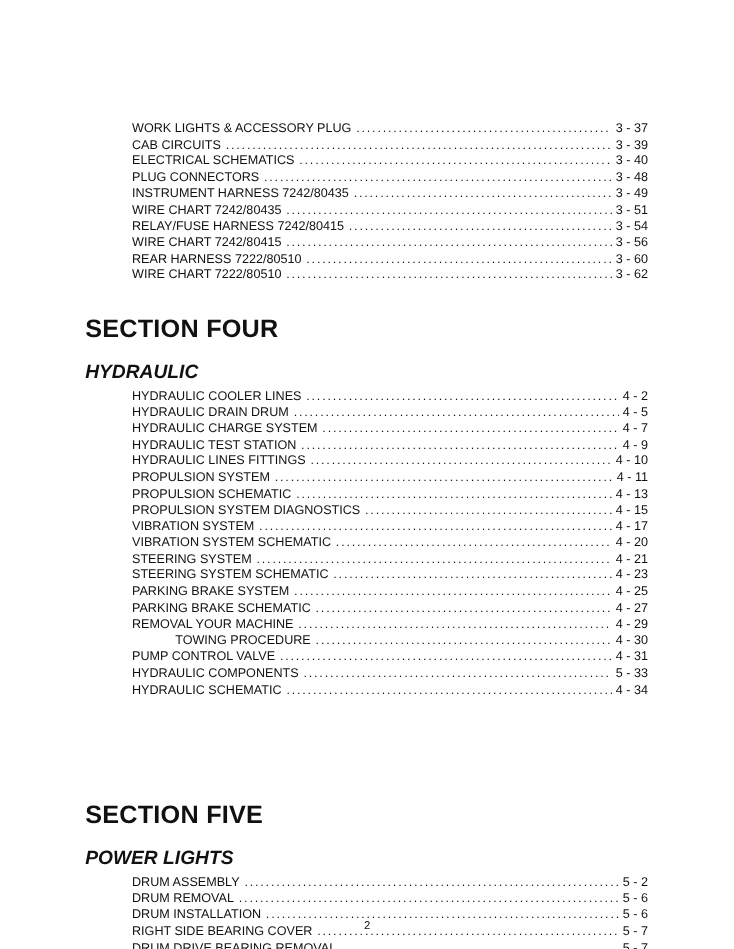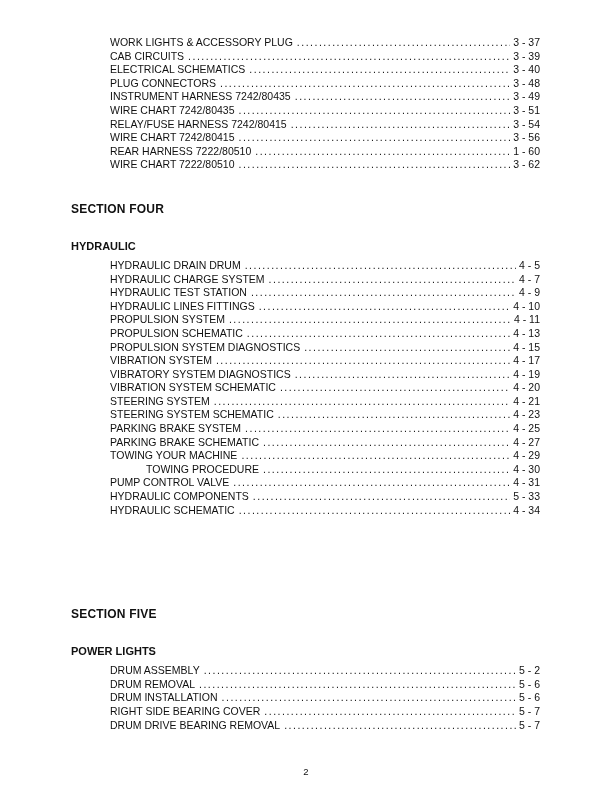--- a/index.html
+++ b/index.html
@@ -7,21 +7,21 @@
   body {
     width: 612px; height: 791px;
     background: #ffffff;
     font-family: "Liberation Sans", sans-serif;
     color: #111111;
     position: relative;
   }
   .page {
     position: relative;
     width: 612px; height: 791px;
-    padding: 36px 72px 0 71px;
+    padding: 101px 72px 0 71px;
     overflow: hidden;
     background: #ffffff;
   }
   .toc-row {
     display: flex;
     align-items: baseline;
     font-size: 10.5px;
     line-height: 13.6px;
     margin-left: 39px;
   }
@@ -33,32 +33,33 @@
     white-space: nowrap;
     margin: 0 3px 0 4px;
     letter-spacing: 1.5px;
     color: #111111;
   }
   .toc-dots::after {
     content: "......................................................................................................................................................................................................";
   }
   .toc-page { white-space: nowrap; }
   .section-heading {
-    font-size: 12px;
+    font-size: 21px;
     font-weight: bold;
     line-height: 19px;
     margin: 28px 0 20px 0;
     letter-spacing: 0.2px;
   }
   .section-heading.gap-large { margin-top: 88px; }
   .toc-subheading {
-    font-size: 11px;
+    font-size: 16px;
     font-weight: bold;
     line-height: 14px;
     margin: 0 0 6px 0;
+    font-style: italic;
   }
   .footer {
     position: absolute;
     left: 0; right: 0;
     bottom: 14px;
     text-align: center;
     font-size: 9.5px;
     line-height: 11px;
   }
 </style>
@@ -103,30 +104,35 @@
         <span class="toc-page">3 - 54</span>
       </div>
       <div class="toc-row">
         <span class="toc-title">WIRE CHART 7242/80415</span>
         <span class="toc-dots"></span>
         <span class="toc-page">3 - 56</span>
       </div>
       <div class="toc-row">
         <span class="toc-title">REAR HARNESS 7222/80510</span>
         <span class="toc-dots"></span>
-        <span class="toc-page">1 - 60</span>
+        <span class="toc-page">3 - 60</span>
       </div>
       <div class="toc-row">
         <span class="toc-title">WIRE CHART 7222/80510</span>
         <span class="toc-dots"></span>
         <span class="toc-page">3 - 62</span>
       </div>
       <div class="section-heading">SECTION FOUR</div>
       <div class="toc-subheading">HYDRAULIC</div>
       <div class="toc-row">
+        <span class="toc-title">HYDRAULIC COOLER LINES</span>
+        <span class="toc-dots"></span>
+        <span class="toc-page">4 - 2</span>
+      </div>
+      <div class="toc-row">
         <span class="toc-title">HYDRAULIC DRAIN DRUM</span>
         <span class="toc-dots"></span>
         <span class="toc-page">4 - 5</span>
       </div>
       <div class="toc-row">
         <span class="toc-title">HYDRAULIC CHARGE SYSTEM</span>
         <span class="toc-dots"></span>
         <span class="toc-page">4 - 7</span>
       </div>
       <div class="toc-row">
@@ -153,25 +159,20 @@
         <span class="toc-title">PROPULSION SYSTEM DIAGNOSTICS</span>
         <span class="toc-dots"></span>
         <span class="toc-page">4 - 15</span>
       </div>
       <div class="toc-row">
         <span class="toc-title">VIBRATION SYSTEM</span>
         <span class="toc-dots"></span>
         <span class="toc-page">4 - 17</span>
       </div>
       <div class="toc-row">
-        <span class="toc-title">VIBRATORY SYSTEM DIAGNOSTICS</span>
-        <span class="toc-dots"></span>
-        <span class="toc-page">4 - 19</span>
-      </div>
-      <div class="toc-row">
         <span class="toc-title">VIBRATION SYSTEM SCHEMATIC</span>
         <span class="toc-dots"></span>
         <span class="toc-page">4 - 20</span>
       </div>
       <div class="toc-row">
         <span class="toc-title">STEERING SYSTEM</span>
         <span class="toc-dots"></span>
         <span class="toc-page">4 - 21</span>
       </div>
       <div class="toc-row">
@@ -183,21 +184,21 @@
         <span class="toc-title">PARKING BRAKE SYSTEM</span>
         <span class="toc-dots"></span>
         <span class="toc-page">4 - 25</span>
       </div>
       <div class="toc-row">
         <span class="toc-title">PARKING BRAKE SCHEMATIC</span>
         <span class="toc-dots"></span>
         <span class="toc-page">4 - 27</span>
       </div>
       <div class="toc-row">
-        <span class="toc-title">TOWING YOUR MACHINE</span>
+        <span class="toc-title">REMOVAL YOUR MACHINE</span>
         <span class="toc-dots"></span>
         <span class="toc-page">4 - 29</span>
       </div>
       <div class="toc-row indent-1">
         <span class="toc-title">TOWING PROCEDURE</span>
         <span class="toc-dots"></span>
         <span class="toc-page">4 - 30</span>
       </div>
       <div class="toc-row">
         <span class="toc-title">PUMP CONTROL VALVE</span>

